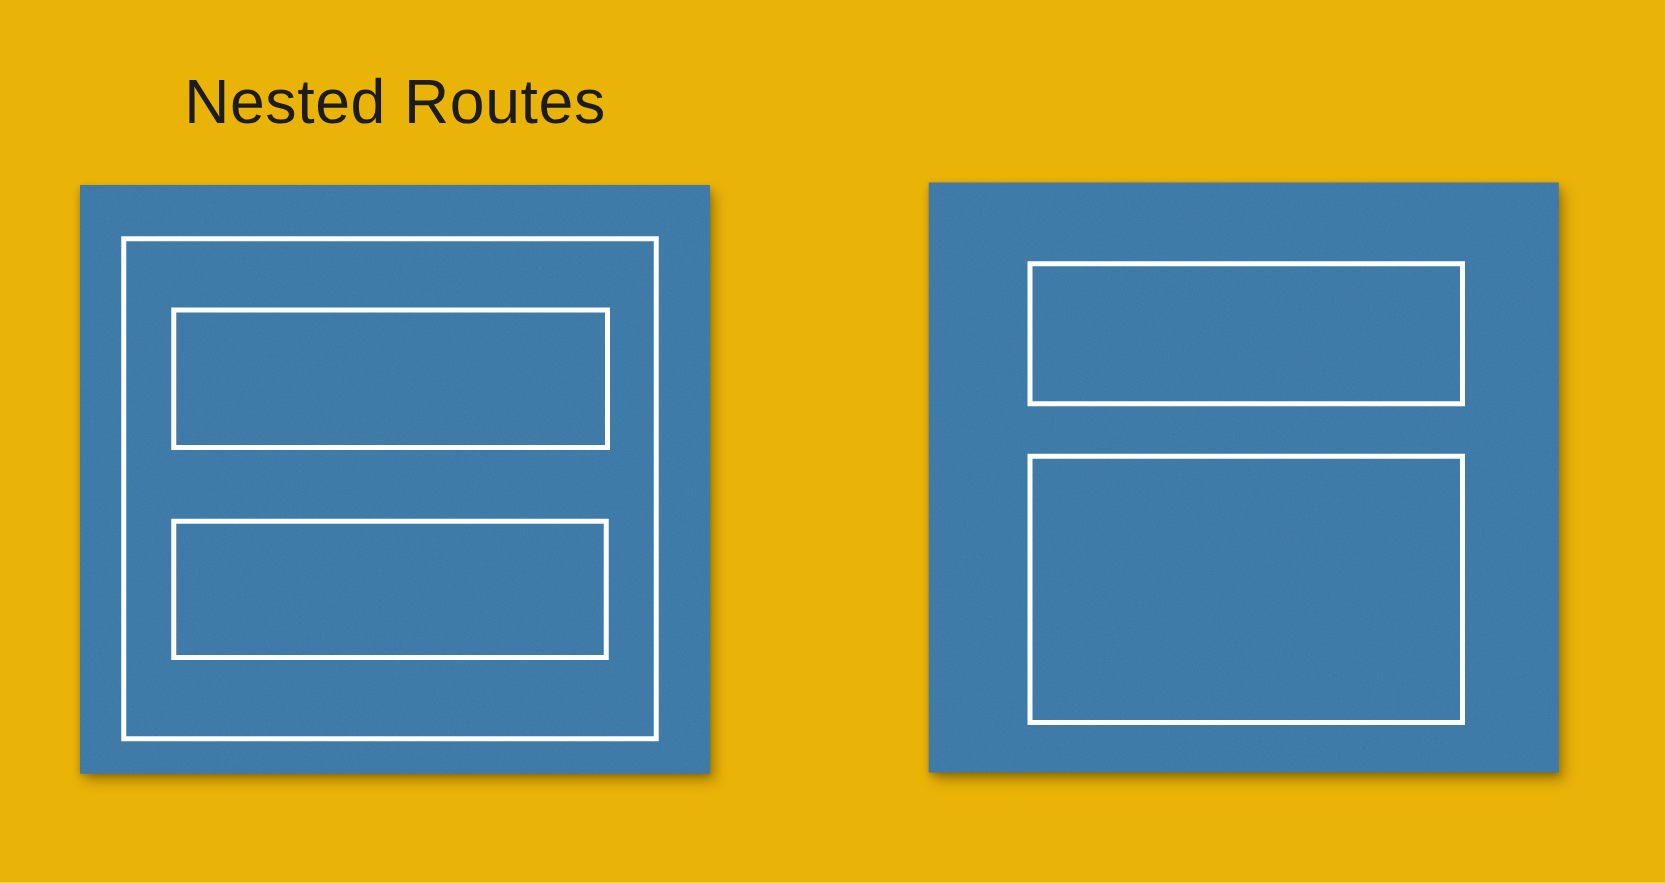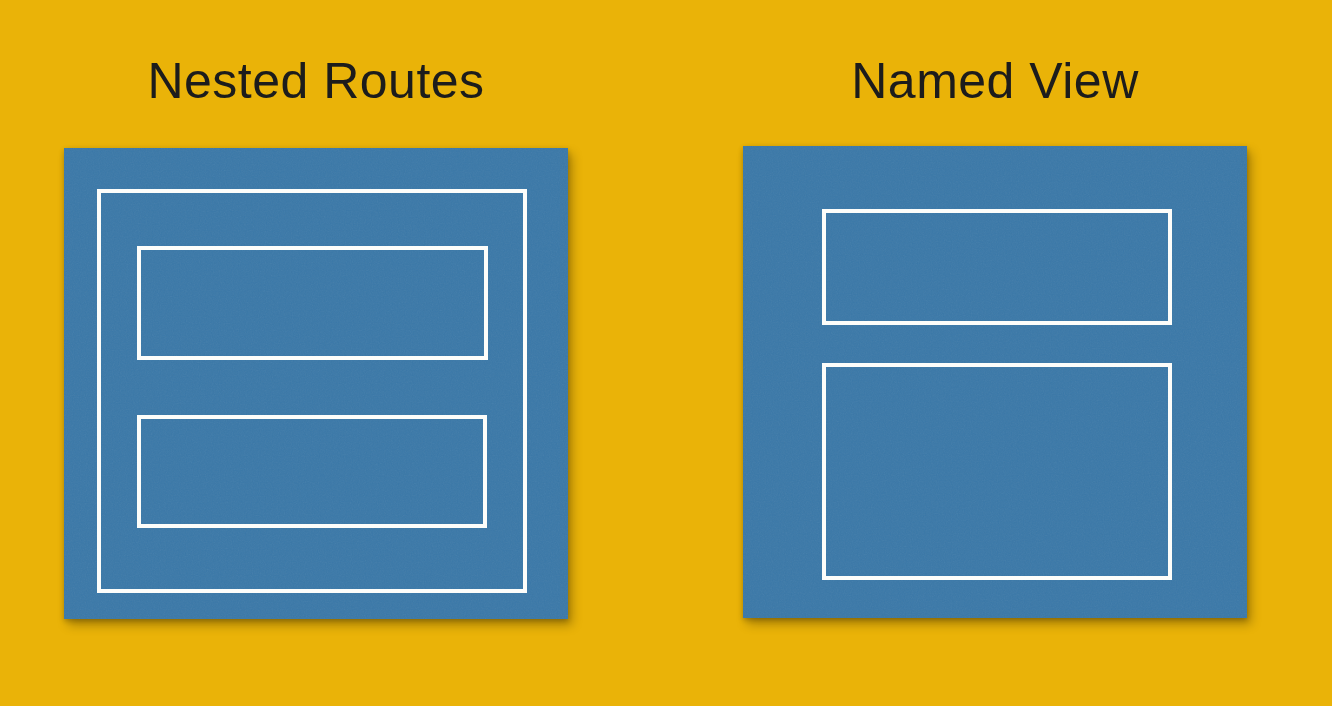--- a/index.html
+++ b/index.html
@@ -76,21 +76,20 @@
         <feColorMatrix type="saturate" values="0"></feColorMatrix>
         <feComponentTransfer>
           <feFuncA type="linear" slope="0.16" intercept="0"></feFuncA>
         </feComponentTransfer>
       </filter>
     </defs>
   </svg>
 
   <div class="panel-title title-left" style="color: rgb(28, 28, 28);">Nested Routes</div>
 
-  <div class="panel-title title-right" style="color: rgb(28, 28, 28);">Named View</div>
 
   <div class="square square-left" style="background-color: rgb(58, 120, 168);">
     <svg class="texture" aria-hidden="true">
       <rect width="100%" height="100%" filter="url(#paperNoise)"></rect>
     </svg>
     <div class="frame nested-outer" style="border-color: rgb(253, 253, 250);"></div>
     <div class="frame nested-child-a" style="border-color: rgb(253, 253, 250);"></div>
     <div class="frame nested-child-b" style="border-color: rgb(253, 253, 250);"></div>
   </div>
 

